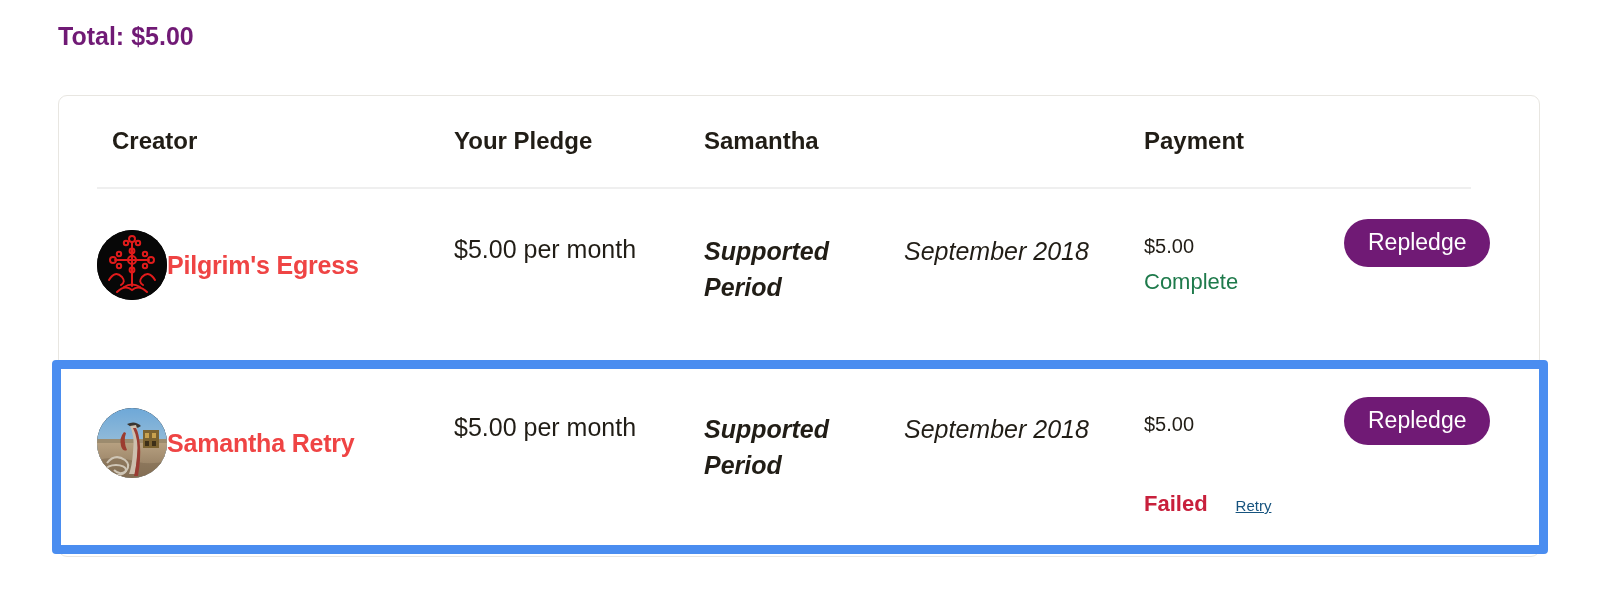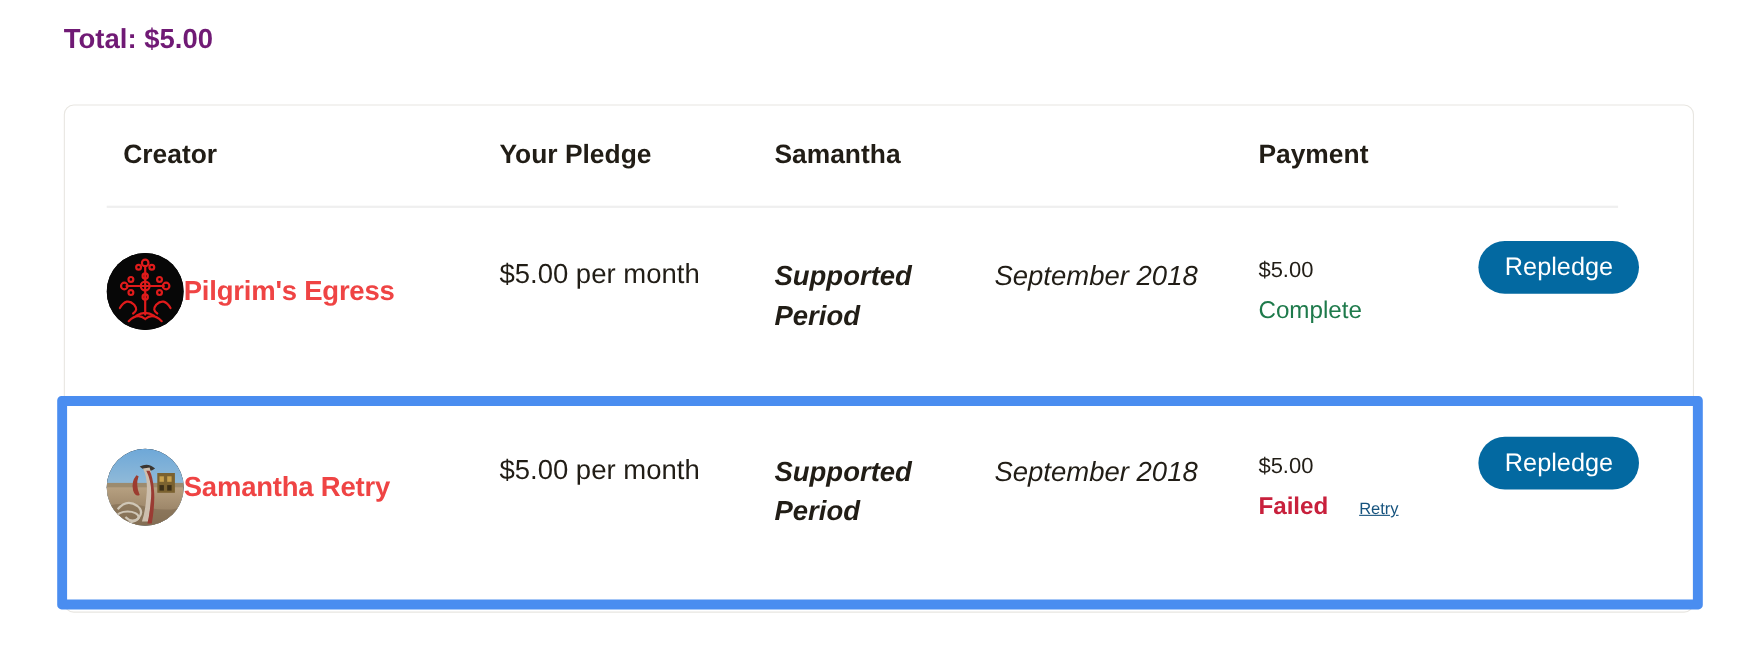--- a/index.html
+++ b/index.html
@@ -175,39 +175,40 @@
   .status-complete {
     font-size: 22px;
     color: #1e7a4b;
     white-space: nowrap;
   }
   .status-failed {
     font-size: 22px;
     font-weight: bold;
     color: #c8203c;
     white-space: nowrap;
+    margin-top: 44px;
   }
   .retry-link {
     margin-left: 28px;
     font-size: 15px;
     color: #16537e;
     text-decoration: underline;
     white-space: nowrap;
     cursor: pointer;
   }
 
   
   .action-cell {
     left: 1247px;
     top: 15px;
     width: 140px;
   }
   .repledge-btn {
     display: inline-block;
-    background: #0369a1;
+    background: #701a75;
     color: #ffffff;
     font-size: 23px;
     font-weight: normal;
     border: none;
     border-radius: 30px;
     padding: 12px 24px 13px 24px;
     cursor: pointer;
     font-family: "Liberation Sans", sans-serif;
     line-height: 1;
   }

